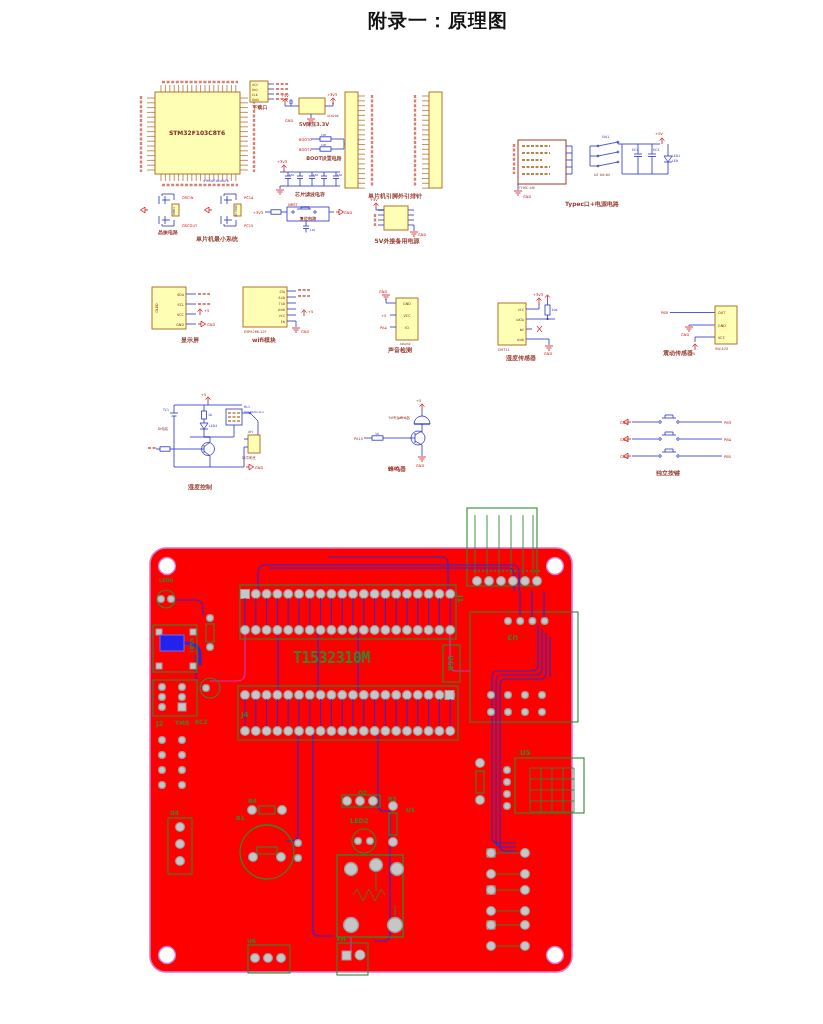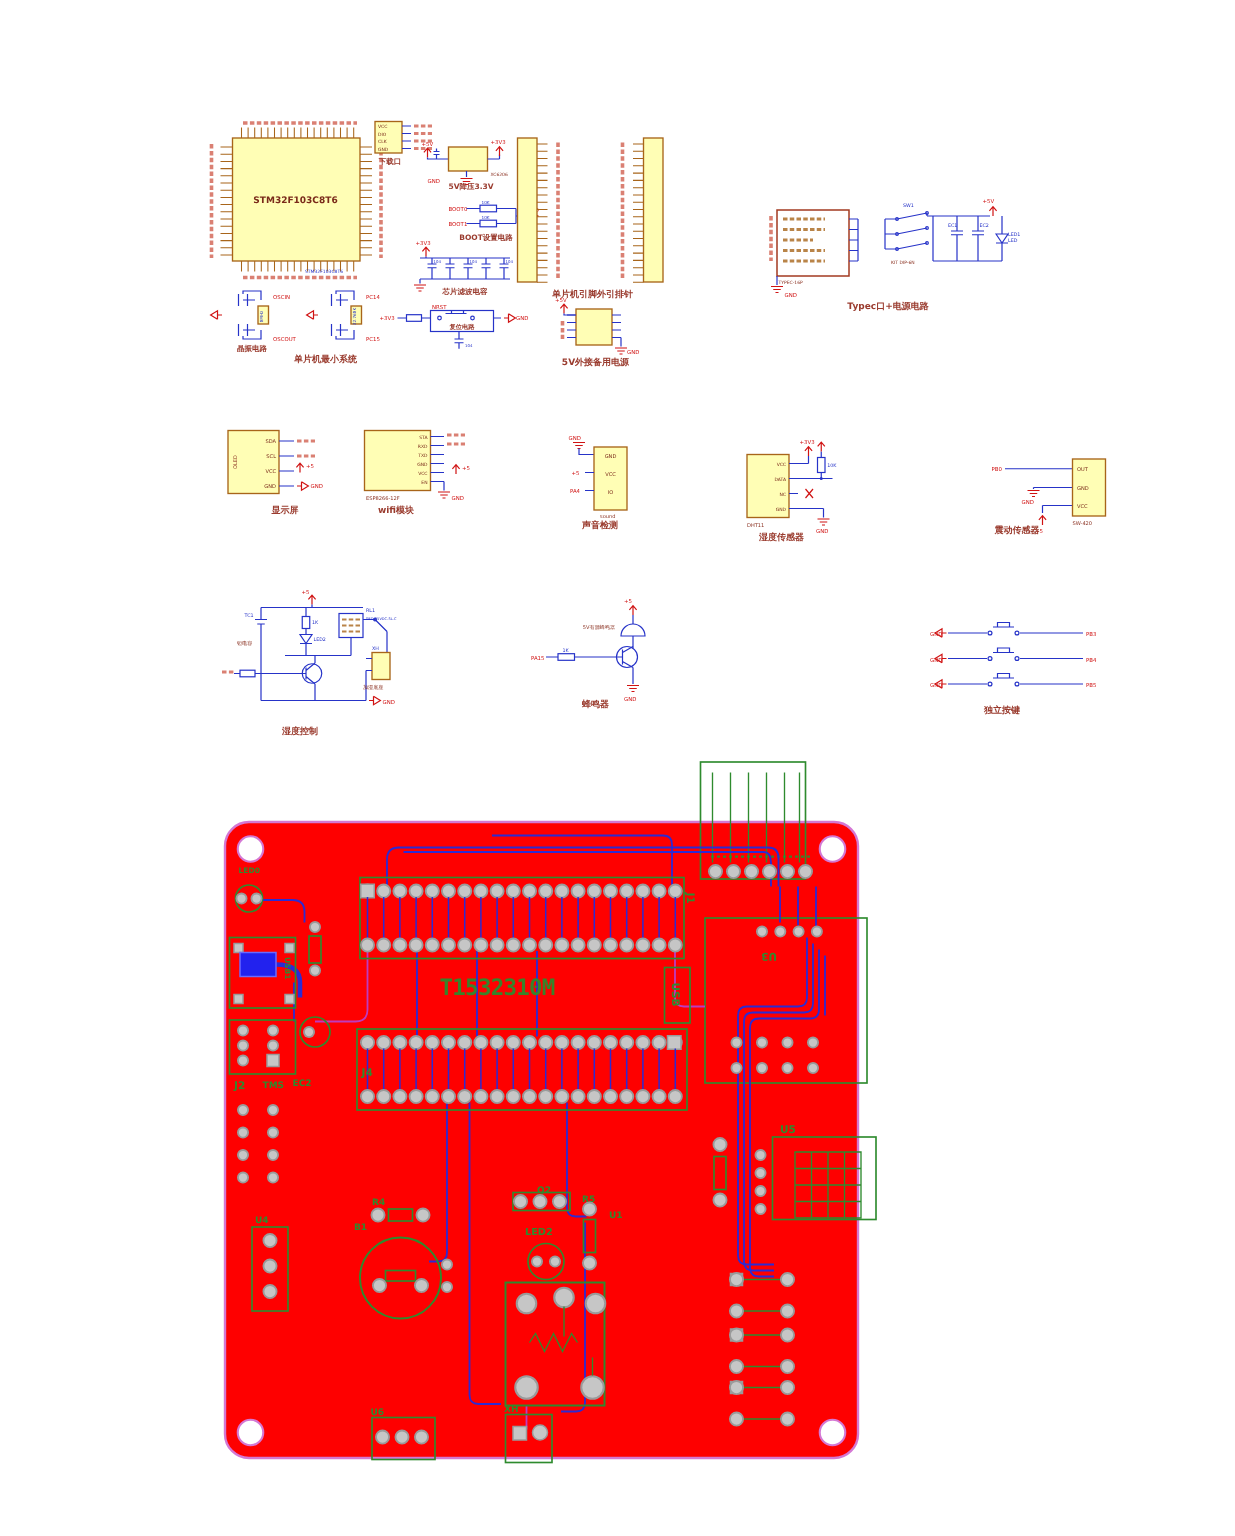--- a/index.html
+++ b/index.html
@@ -53,20 +53,21 @@
         </g>
       <g id="g-gndr">
           <path class="gsym" d="M0 0H3M3 -2.8L7.6 0L3 2.8L3 -2.8"></path>
         </g>
       <g id="g-gndd">
           <path class="gsym" d="M-4 0H4M-2.5 2H2.5M-1 4H1"></path>
         </g>
     </defs>
   </svg>
 
+  <div class="title">附录一：原理图</div>
 
   
 
   
   <div class="sch" style="left:128px;top:78px">
     <svg width="140" height="172" viewBox="0 0 140 172">
       <g>
         <rect class="chip" x="27" y="14" width="85" height="82"></rect>
         <path class="mstub" d="M33 14v-7m4.4 7v-7m4.4 7v-7m4.4 7v-7m4.4 7v-7m4.4 7v-7m4.4 7v-7m4.4 7v-7m4.4 7v-7m4.4 7v-7m4.4 7v-7m4.4 7v-7m4.4 7v-7m4.4 7v-7m4.4 7v-7m4.4 7v-7m4.4 7v-7m4.4 7v-7"></path>
         <path class="mstub" d="M33 96v7m4.4-7v7m4.4-7v7m4.4-7v7m4.4-7v7m4.4-7v7m4.4-7v7m4.4-7v7m4.4-7v7m4.4-7v7m4.4-7v7m4.4-7v7m4.4-7v7m4.4-7v7m4.4-7v7m4.4-7v7m4.4-7v7m4.4-7v7"></path>

